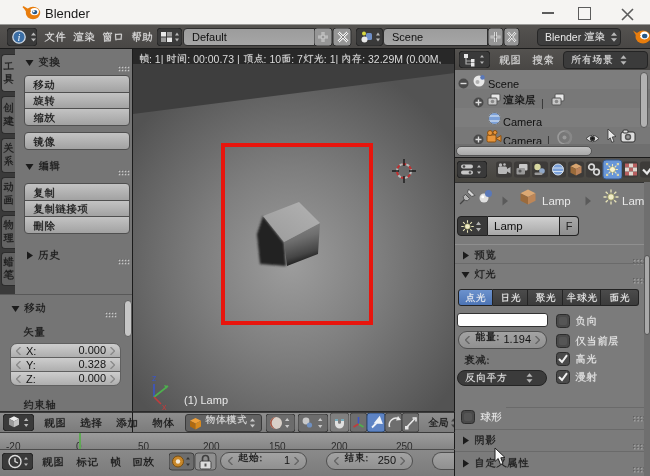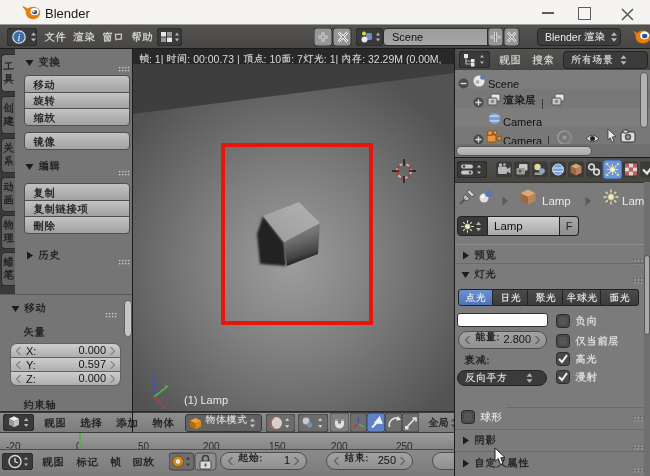--- a/index.html
+++ b/index.html
@@ -166,20 +166,23 @@
         </g>
       </svg></div>
 <div style="position:absolute;left:157px;top:28px;"><svg width="25" height="18" viewBox="0 0 25 18">
 <rect width="25" height="18" rx="4" fill="#3a3a3a" stroke="#262626"></rect>
 <rect x="4" y="4" width="5" height="4.5" fill="#e8e8e8"></rect>
         <rect x="10" y="4" width="5" height="4.5" fill="#9a9a9a"></rect>
 <rect x="4" y="9.5" width="5" height="4.5" fill="#9a9a9a"></rect>
         <rect x="10" y="9.5" width="5" height="4.5" fill="#e8e8e8"></rect>
 <path d="M18 7.6 L20 4.6 L22 7.6 Z M18 10.4 L20 13.4 L22 10.4 Z" fill="#b8b8b8"></path>
       </svg></div>
+<div style="position:absolute;left:183px;top:28px;">
+      <span style="display:block;width:132px;height:18px;background:linear-gradient(#9c9c9c,#a6a6a6);border:1px solid #2e2e2e;border-radius:4px 0 0 4px;box-sizing:border-box;font:11px 'Liberation Sans',sans-serif;color:#111;line-height:17px;padding-left:8px">Default</span>
+    </div>
 <div style="position:absolute;left:314px;top:28px;"><svg width="38" height="18" viewBox="0 0 38 18">
 <rect x="0" y="0" width="18" height="18" rx="3" fill="#969696" stroke="#2e2e2e"></rect>
 <rect x="19" y="0" width="18" height="18" rx="3" fill="#969696" stroke="#2e2e2e"></rect>
 <path d="M9 4 V14 M4 9 H14" stroke="#f2f2f2" stroke-width="2.6"></path>
         <path d="M9 4 V14 M4 9 H14" stroke="#555" stroke-width="0.7"></path>
 <path d="M24.5 4.5 L33.5 13.5 M33.5 4.5 L24.5 13.5" stroke="#f2f2f2" stroke-width="2.6"></path>
         <path d="M24.5 4.5 L33.5 13.5 M33.5 4.5 L24.5 13.5" stroke="#555" stroke-width="0.7"></path>
       </svg></div>
 <div style="position:absolute;left:356px;top:28px;"><svg width="27" height="18" viewBox="0 0 27 18">
 <rect width="27" height="18" rx="4" fill="#3a3a3a" stroke="#262626"></rect>
@@ -523,21 +526,21 @@
           <path d="M0.5 0 L4.5 4 L0.5 8" fill="none" stroke="#8a8a8a" stroke-width="1.4"></path>
         </svg>
       </span>
     </div>
 <div style="position:absolute;left:10px;top:357px;">
       <span style="display:flex;align-items:center;width:111px;height:15px;background:linear-gradient(#cecece,#aeaeae);border:1px solid #606060;border-radius:0;box-sizing:border-box;padding:0 5px">
         <svg width="5" height="8" viewBox="0 0 5 8">
           <path d="M4.5 0 L0.5 4 L4.5 8" fill="none" stroke="#8a8a8a" stroke-width="1.4"></path>
         </svg>
         <span style="font:11px 'Liberation Sans',sans-serif;color:#141414;margin-left:5px">Y:</span>
-        <span style="font:11px 'Liberation Sans',sans-serif;color:#141414;margin-left:auto;position:relative;top:-1px">0.597</span>
+        <span style="font:11px 'Liberation Sans',sans-serif;color:#141414;margin-left:auto;position:relative;top:-1px">0.328</span>
         <svg width="5" height="8" viewBox="0 0 5 8" style="margin-left:4px">
           <path d="M0.5 0 L4.5 4 L0.5 8" fill="none" stroke="#8a8a8a" stroke-width="1.4"></path>
         </svg>
       </span>
     </div>
 <div style="position:absolute;left:10px;top:371px;">
       <span style="display:flex;align-items:center;width:111px;height:15px;background:linear-gradient(#cecece,#aeaeae);border:1px solid #606060;border-radius:0 0 7px 7px;box-sizing:border-box;padding:0 5px">
         <svg width="5" height="8" viewBox="0 0 5 8">
           <path d="M4.5 0 L0.5 4 L4.5 8" fill="none" stroke="#8a8a8a" stroke-width="1.4"></path>
         </svg>
@@ -1103,21 +1106,21 @@
         <svg width="5" height="8" viewBox="0 0 5 8">
           <path d="M4.5 0 L0.5 4 L4.5 8" fill="none" stroke="#666" stroke-width="1.4"></path>
         </svg>
         <span style="margin-left:5px"><svg style="vertical-align:top;" width="25" height="12" viewBox="0 0 25 12">
             <g fill="#141414" stroke="#141414" stroke-width="26">
               <use href="#u80fd" transform="translate(0.0,9.2) scale(0.01050,-0.01050)"></use>
               <use href="#u91cf" transform="translate(10.5,9.2) scale(0.01050,-0.01050)"></use>
               <use href="#u3a" transform="translate(21.0,9.2) scale(0.01050,-0.01050)"></use>
             </g>
           </svg></span>
-        <span style="font:11px 'Liberation Sans',sans-serif;color:#141414;margin-left:auto;position:relative;top:-1px">2.800</span>
+        <span style="font:11px 'Liberation Sans',sans-serif;color:#141414;margin-left:auto;position:relative;top:-1px">1.194</span>
         <svg width="5" height="8" viewBox="0 0 5 8" style="margin-left:4px">
           <path d="M0.5 0 L4.5 4 L0.5 8" fill="none" stroke="#666" stroke-width="1.4"></path>
         </svg>
       </span>
     </div>
 <div style="position:absolute;left:556px;top:334px;"><svg width="14" height="14" viewBox="0 0 14 14">
         <rect x="0.5" y="0.5" width="13" height="13" rx="3" fill="#4a4a4a" stroke="#2c2c2c"></rect>
         <rect x="3" y="3" width="8" height="8" rx="2" fill="#555"></rect>
       </svg></div>
 <div style="position:absolute;left:575px;top:335px;"><svg style="vertical-align:top;" width="44" height="12" viewBox="0 0 44 12">

